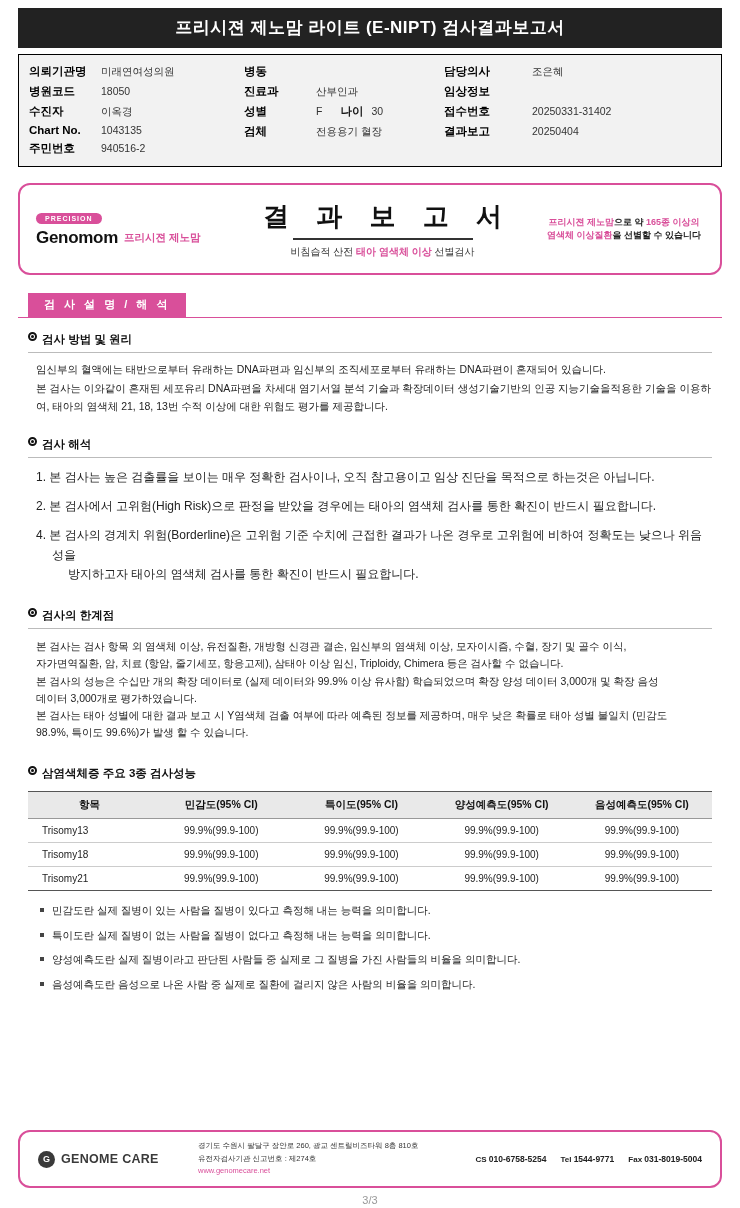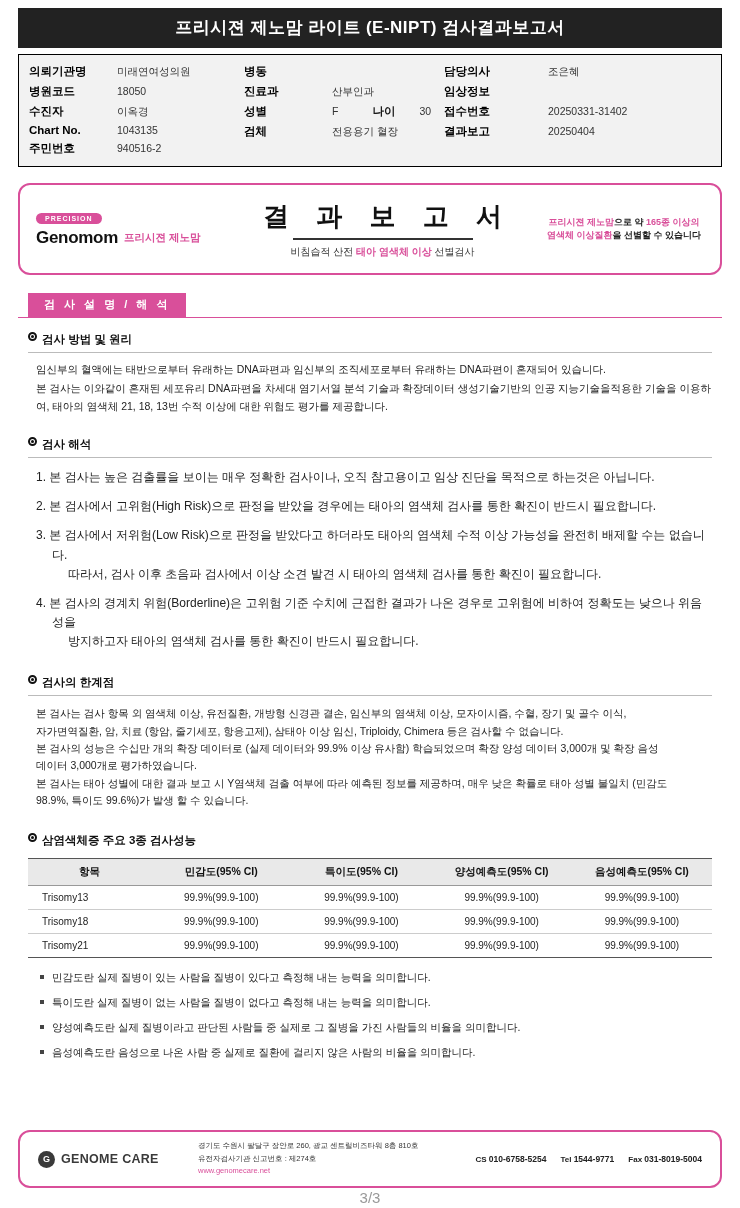--- a/index.html
+++ b/index.html
@@ -32,21 +32,21 @@
     margin: 6px 18px 0 18px;
     border: 1px solid #000;
     background: #f2f2f2;
     padding: 9px 10px 10px 10px;
     display: flex;
   }
   .info-col { display: flex; flex-direction: column; gap: 5px; }
   .col1 { width: 215px; }
   .col2 { width: 200px; }
   .col3 { width: 250px; }
-  .info-row { display: flex; align-items: baseline; font-size: 11px; gap: 16px; }
+  .info-row { display: flex; align-items: baseline; font-size: 11px; }
   .lbl {
     font-weight: bold;
     color: #000;
     width: 72px;
     flex: 0 0 72px;
     font-size: 11.5px;
   }
   .lbl.w88 { width: 88px; flex: 0 0 88px; }
   .val { color: #333; font-size: 10.5px; }
   .inline-lbl { font-weight: bold; font-size: 11.5px; margin-left: 18px; margin-right: 8px; }
@@ -221,21 +221,21 @@
   .gc-name { font-size: 12.5px; font-weight: bold; color: #3a3a3a; letter-spacing: 0.3px; }
   .addr { font-size: 7.5px; line-height: 1.7; color: #333; flex: 1; }
   .addr .url { color: #d94f9a; }
   .contacts { display: flex; gap: 14px; align-items: center; font-size: 8px; color: #222; }
   .contacts b { font-weight: bold; }
   .contacts .num { font-weight: bold; font-size: 8.5px; }
   .page-num {
     position: absolute;
     bottom: 10px; left: 0; right: 0;
     text-align: center;
-    font-size: 15px;
+    font-size: 11px;
     color: #999;
   }
 </style>
 </head>
 <body>
 
 <div class="page">
 
   <div class="title-bar">프리시젼 제노맘 라이트 (E-NIPT) 검사결과보고서</div>
 
@@ -345,25 +345,20 @@
     </div>
     <div class="rule"></div>
     <div class="num-list">
       <div class="num-item">
         <span>1.</span>
         <span>본 검사는 높은 검출률을 보이는 매우 정확한 검사이나, 오직 참고용이고 임상 진단을 목적으로 하는것은 아닙니다.</span>
       </div>
       <div class="num-item">
         <span>2.</span>
         <span>본 검사에서 고위험(High Risk)으로 판정을 받았을 경우에는 태아의 염색체 검사를 통한 확진이 반드시 필요합니다.</span>
-      </div>
-      <div class="num-item">
-        <span>3.</span>
-        <span>본 검사에서 저위험(Low Risk)으로 판정을 받았다고 하더라도 태아의 염색체 수적 이상 가능성을 완전히 배제할 수는 없습니다.</span>
-        <span class="cont">따라서, 검사 이후 초음파 검사에서 이상 소견 발견 시 태아의 염색체 검사를 통한 확진이 필요합니다.</span>
       </div>
       <div class="num-item">
         <span>4.</span>
         <span>본 검사의 경계치 위험(Borderline)은 고위험 기준 수치에 근접한 결과가 나온 경우로 고위험에 비하여 정확도는 낮으나 위음성을</span>
         <span class="cont">방지하고자 태아의 염색체 검사를 통한 확진이 반드시 필요합니다.</span>
       </div>
     </div>
 
     <div class="h2" style="margin-top:24px;">
       <span class="bullet-dot"></span>

